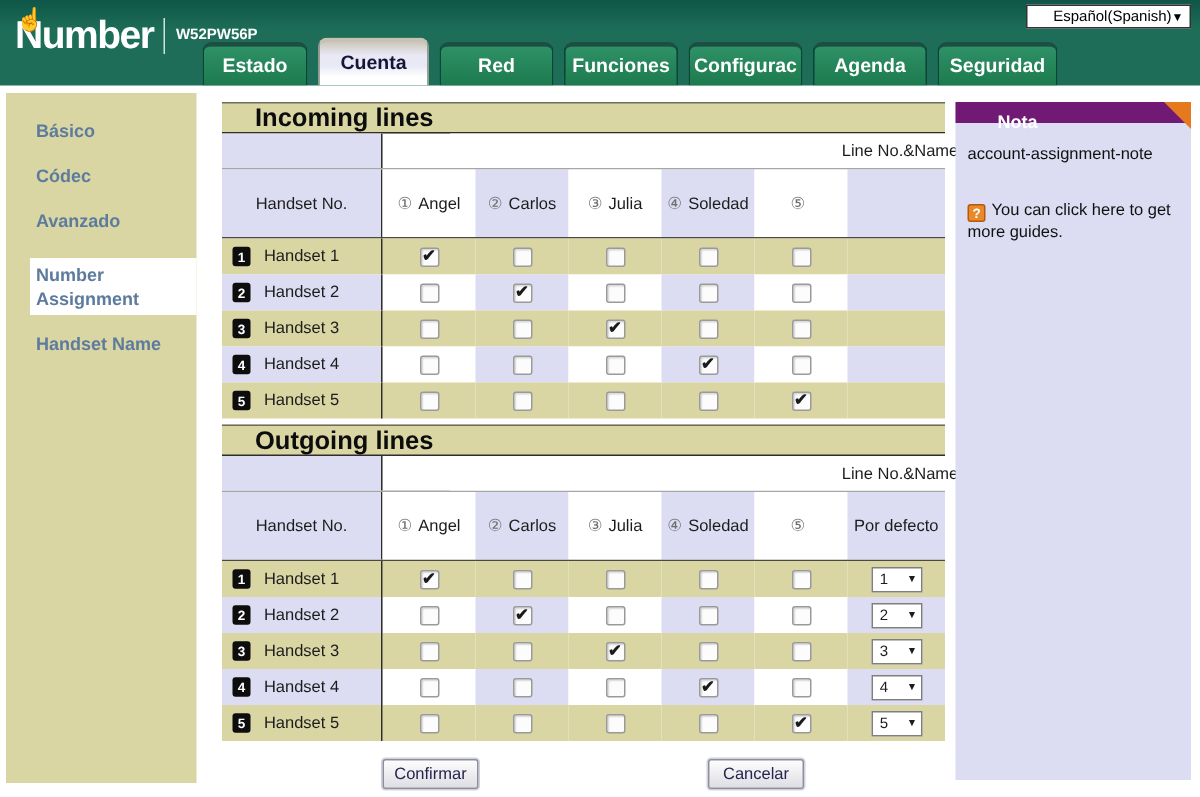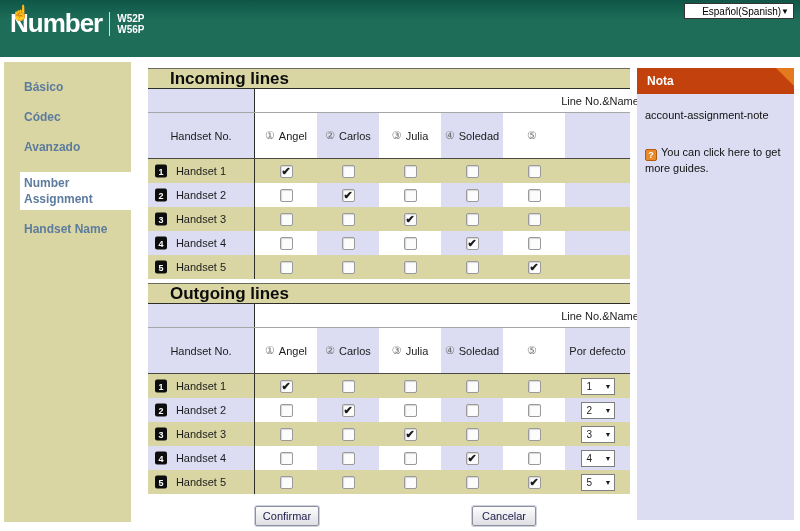--- a/index.html
+++ b/index.html
@@ -6,21 +6,21 @@
   html,body { width:800px; height:531px; overflow:hidden; background:#fff;
     font-family:"Liberation Sans", sans-serif; }
   #stage { position:relative; width:800px; height:531px; background:#fff; }
 
   
   .topbar { position:absolute; left:0; top:0; width:800px; height:57px;
     background:linear-gradient(180deg,#0f5648 0%, #1d6d58 35%, #1d6d58 100%); }
   .logo { position:absolute; left:10px; top:8px; display:flex; align-items:center; color:#fff; }
   .brand { font-size:26px; font-weight:bold; letter-spacing:-1px; }
   .logo-sep { width:1px; height:24px; background:#cfe3da; margin:0 7px; }
-  .models { display:flex; flex-direction:column; font-size:10px; font-weight:bold; line-height:11px; }
+  .models { display:flex; flex-direction:row; font-size:10px; font-weight:bold; line-height:11px; }
   .cursor-glyph { position:absolute; left:1px; top:-4px; color:#fff; font-size:15px; }
 
   .lang-select { position:absolute; right:6px; top:3px; width:110px; height:16px;
     background:#fff; border:1px solid #333; font-size:10px; color:#000;
     display:flex; align-items:center; justify-content:flex-end; padding:0 4px; cursor:pointer; }
   .lang-select .arr { font-size:8px; }
 
   .tabs { position:absolute; left:135px; bottom:0; display:flex; gap:7px; align-items:flex-end; }
   .tab { height:29px; border-radius:6px 6px 0 0; text-align:center;
     background:linear-gradient(180deg,#2f9166,#1c7a4e);
@@ -71,22 +71,22 @@
   .btn { position:absolute; top:506px; width:64px; height:20px; font-size:11px; color:#24244e;
     background:linear-gradient(180deg,#fdfdfd,#dedee4); border:1px solid #8e8e9e;
     border-radius:2px; text-align:center; line-height:18px; cursor:pointer;
     box-shadow:0 0 0 1px #cdd2dd; }
   #confirm-btn { left:255px; }
   #cancel-btn { left:472px; }
 
   
   .note-panel { position:absolute; left:637px; top:68px; width:157px; height:452px;
     background:#dcdcf2; }
-  .note-head { position:relative; height:26px; background:#c2410c; color:#fff;
-    font-weight:bold; font-size:12px; line-height:26px; padding-left:10px; }
+  .note-head { position:relative; height:14px; background:#701a75; color:#fff;
+    font-weight:bold; font-size:12px; line-height:26px; padding-left:28px; }
   .note-corner { position:absolute; right:0; top:0; width:0; height:0;
     border-top:18px solid #e5791e; border-left:18px solid transparent; }
   .note-body { padding:14px 8px 0 8px; font-size:11px; color:#111; line-height:15px; }
   .note-key { margin-bottom:22px; }
   .help-icon { display:inline-block; width:12px; height:12px; background:#e88a2a;
     border:1px solid #b35a10; border-radius:2px; color:#fff; font-size:9px; font-weight:bold;
     text-align:center; line-height:11px; margin-right:4px; vertical-align:-2px; }
 </style>
 </head>
 <body>
@@ -102,20 +102,29 @@
         <span>W52P</span>
         <span>W56P</span>
       </span>
     </div>
 
     <div class="lang-select">
       <span>Español(Spanish)</span>
       <span class="arr">▼</span>
     </div>
 
+    <div class="tabs">
+      <div class="tab tw1">Estado</div>
+      <div class="tab tw2 active">Cuenta</div>
+      <div class="tab tw3">Red</div>
+      <div class="tab tw4">Funciones</div>
+      <div class="tab tw5">Configurac</div>
+      <div class="tab tw6">Agenda</div>
+      <div class="tab tw7">Seguridad</div>
+    </div>
   </div>
 
   <div class="sidebar">
     <div class="side-item">Básico</div>
     <div class="side-item">Códec</div>
     <div class="side-item">Avanzado</div>
     <div class="side-item active" style="white-space:normal;margin-top:10px;">Number Assignment</div>
     <div class="side-item">Handset Name</div>
   </div>
 

